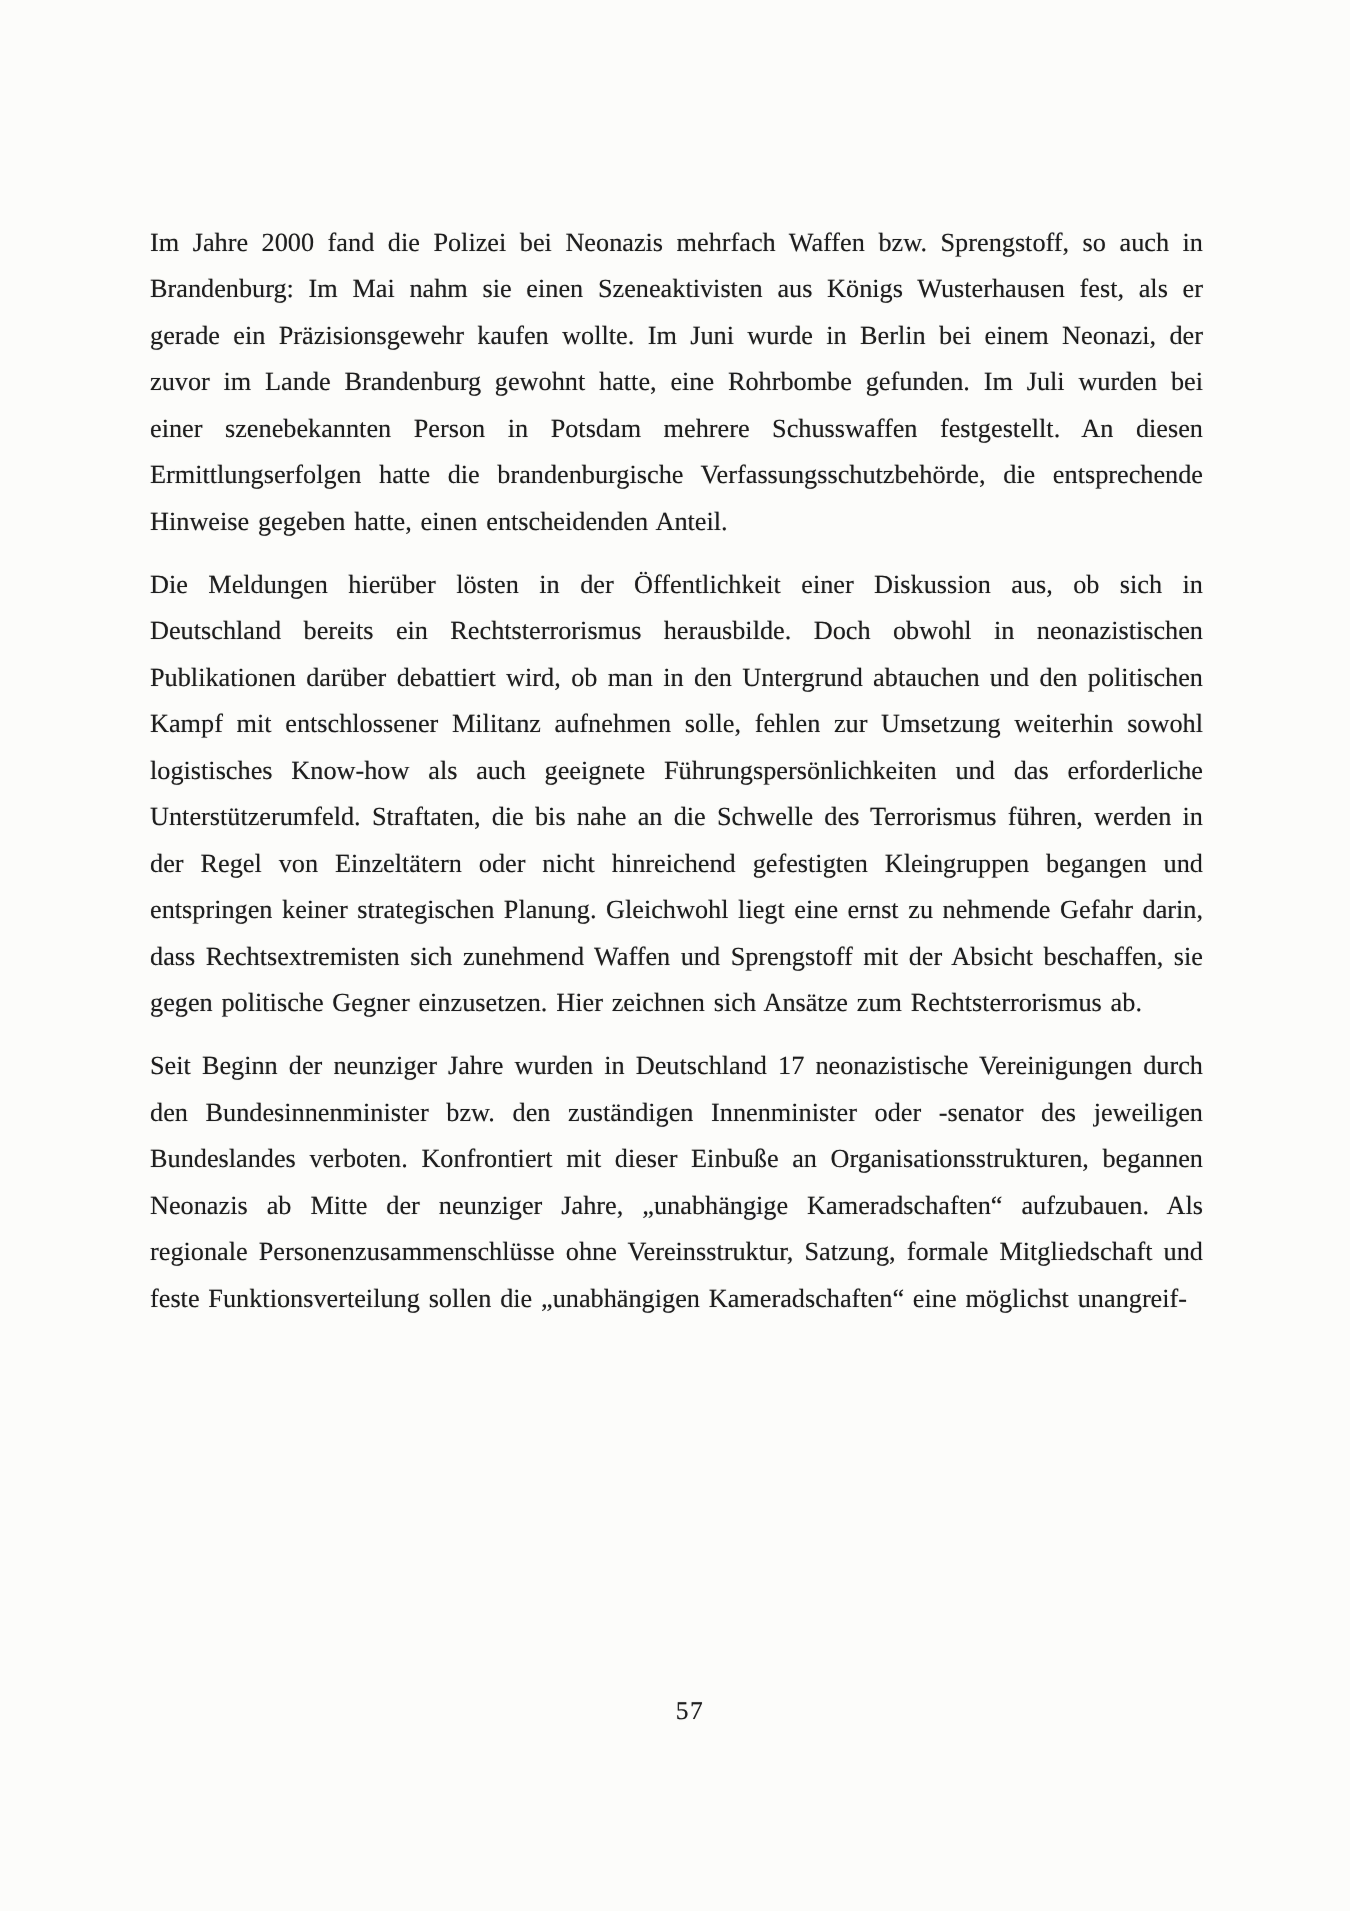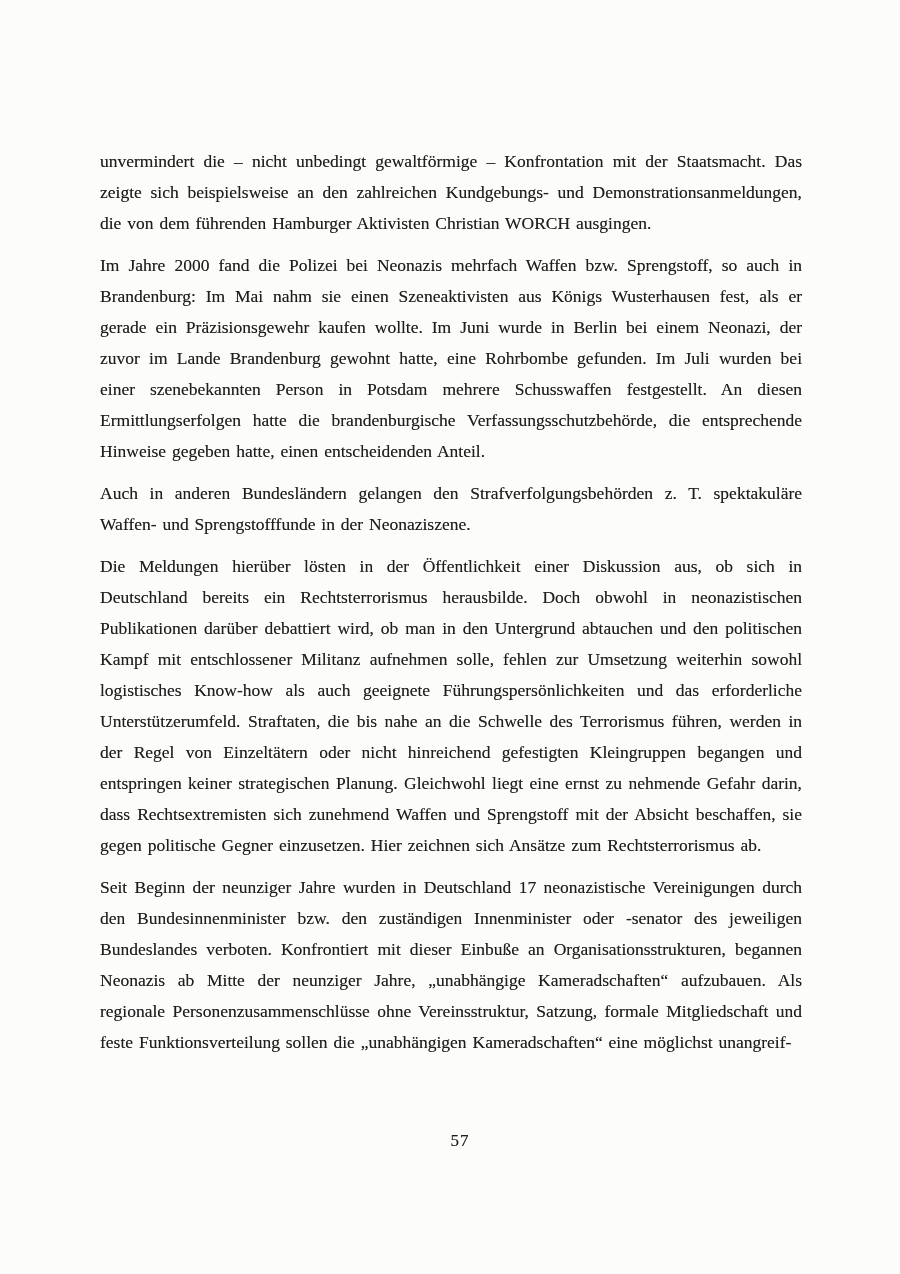--- a/index.html
+++ b/index.html
@@ -52,25 +52,23 @@
     text-shadow: 0 0 0.6px rgba(40,40,40,0.55);
     padding-left: 10px;
   }
 </style>
 </head>
 <body>
 
 <div class="page">
   <div class="content">
 
-    <p class="para">unvermindert die – nicht unbedingt gewaltförmige – Konfrontation mit der Staatsmacht. Das zeigte sich beispielsweise an den zahlreichen Kundgebungs- und Demonstrationsanmeldungen, die von dem führenden Hamburger Aktivisten Christian WORCH ausgingen.</p>
 
     <p class="para">Im Jahre 2000 fand die Polizei bei Neonazis mehrfach Waffen bzw. Sprengstoff, so auch in Brandenburg: Im Mai nahm sie einen Szeneaktivisten aus Königs Wusterhausen fest, als er gerade ein Präzisionsgewehr kaufen wollte. Im Juni wurde in Berlin bei einem Neonazi, der zuvor im Lande Brandenburg gewohnt hatte, eine Rohrbombe gefunden. Im Juli wurden bei einer szenebekannten Person in Potsdam mehrere Schusswaffen festgestellt. An diesen Ermittlungserfolgen hatte die brandenburgische Verfassungsschutzbehörde, die entsprechende Hinweise gegeben hatte, einen entscheidenden Anteil.</p>
 
-    <p class="para">Auch in anderen Bundesländern gelangen den Strafverfolgungsbehörden z. T. spektakuläre Waffen- und Sprengstofffunde in der Neonaziszene.</p>
 
     <p class="para">Die Meldungen hierüber lösten in der Öffentlichkeit einer Diskussion aus, ob sich in Deutschland bereits ein Rechtsterrorismus herausbilde. Doch obwohl in neonazistischen Publikationen darüber debattiert wird, ob man in den Untergrund abtauchen und den politischen Kampf mit entschlossener Militanz aufnehmen solle, fehlen zur Umsetzung weiterhin sowohl logistisches Know-how als auch geeignete Führungspersönlichkeiten und das erforderliche Unterstützerumfeld. Straftaten, die bis nahe an die Schwelle des Terrorismus führen, werden in der Regel von Einzeltätern oder nicht hinreichend gefestigten Kleingruppen begangen und entspringen keiner strategischen Planung. Gleichwohl liegt eine ernst zu nehmende Gefahr darin, dass Rechtsextremisten sich zunehmend Waffen und Sprengstoff mit der Absicht beschaffen, sie gegen politische Gegner einzusetzen. Hier zeichnen sich Ansätze zum Rechtsterrorismus ab.</p>
 
 
     <p class="para">Seit Beginn der neunziger Jahre wurden in Deutschland 17 neonazistische Vereinigungen durch den Bundesinnenminister bzw. den zuständigen Innenminister oder -senator des jeweiligen Bundeslandes verboten. Konfrontiert mit dieser Einbuße an Organisationsstrukturen, begannen Neonazis ab Mitte der neunziger Jahre, „unabhängige Kameradschaften“ aufzubauen. Als regionale Personenzusammenschlüsse ohne Vereinsstruktur, Satzung, formale Mitgliedschaft und feste Funktionsverteilung sollen die „unabhängigen Kameradschaften“ eine möglichst unangreif-</p>
 
   </div>
 
   <div class="page-number">57</div>
 </div>

